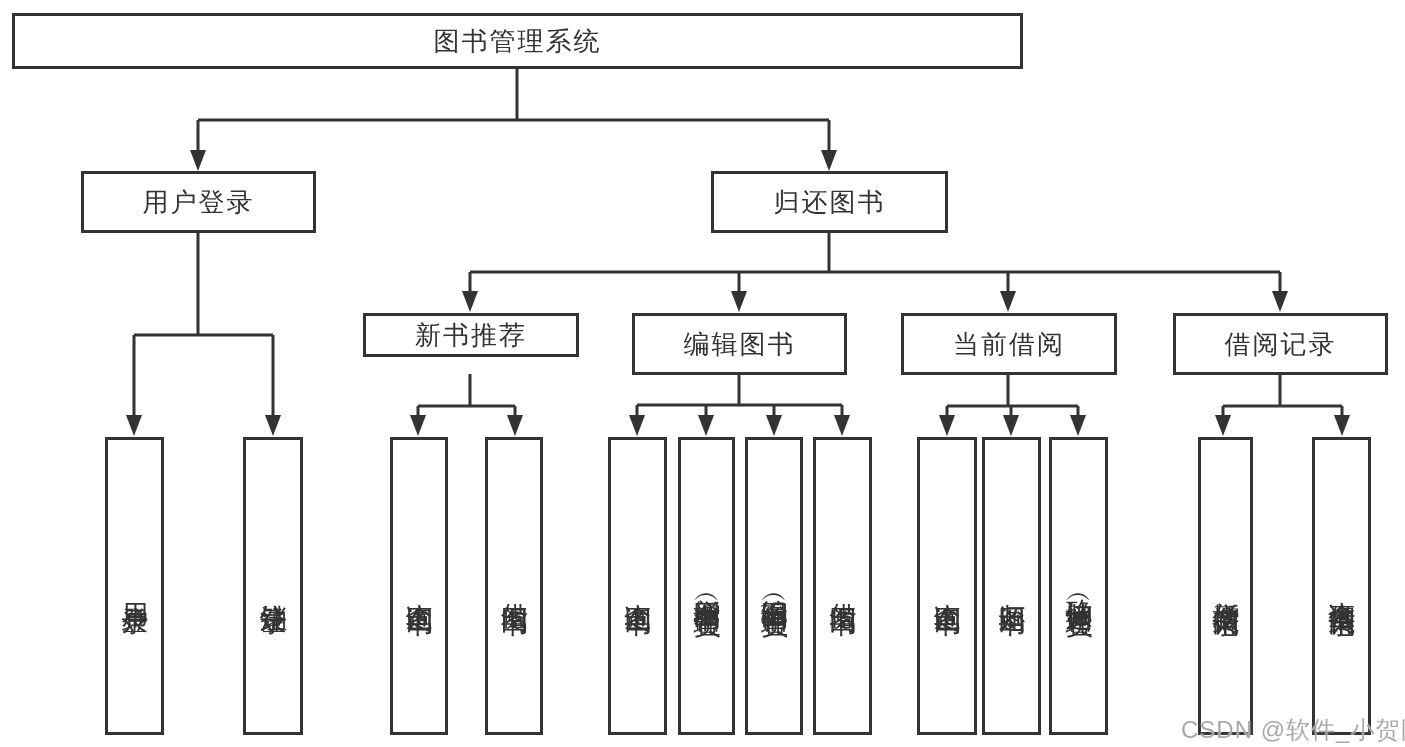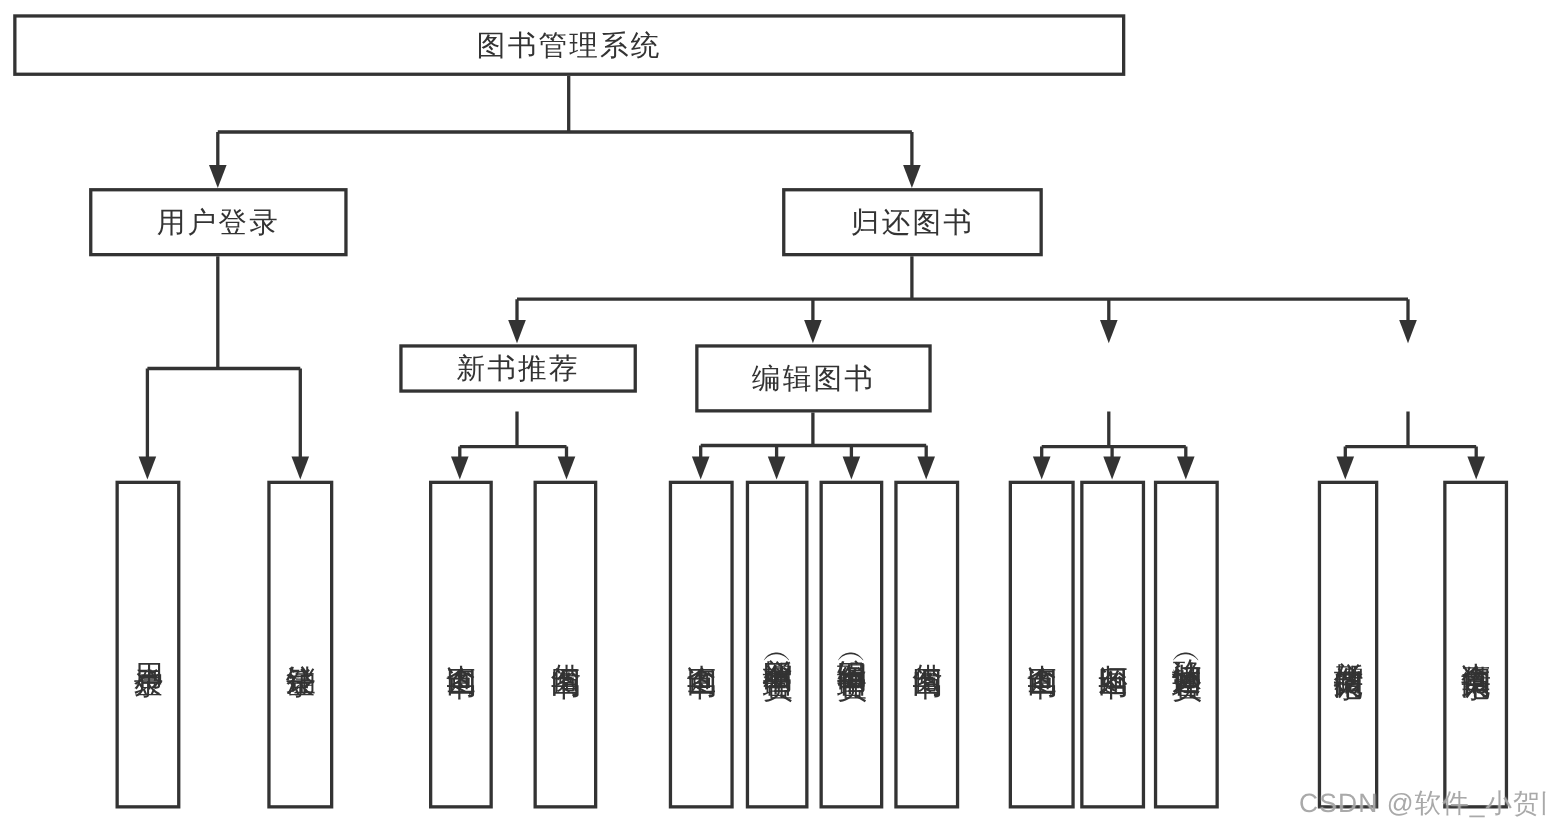--- a/index.html
+++ b/index.html
@@ -105,20 +105,22 @@
     </g>
   </svg>
 
   <div class="box h" style="left:12px;top:13px;width:1011px;height:56px">图书管理系统</div>
 
   <div class="box h" style="left:81px;top:171px;width:235px;height:62px">用户登录</div>
   <div class="box h" style="left:711px;top:171px;width:237px;height:62px">归还图书</div>
 
   <div class="box h" style="left:363px;top:313px;width:216px;height:44px">新书推荐</div>
   <div class="box h" style="left:632px;top:313px;width:215px;height:62px">编辑图书</div>
+  <div class="box h" style="left:901px;top:313px;width:216px;height:62px">当前借阅</div>
+  <div class="box h" style="left:1173px;top:313px;width:215px;height:62px">借阅记录</div>
 
   <div class="box v" style="left:105px;top:437px;width:59px;height:298px">用户登录</div>
   <div class="box v" style="left:243px;top:437px;width:60px;height:298px">注销登录</div>
 
   <div class="box v" style="left:390px;top:437px;width:58px;height:298px">查询图书</div>
   <div class="box v" style="left:485px;top:437px;width:58px;height:298px">借阅图书</div>
 
   <div class="box v" style="left:608px;top:437px;width:59px;height:298px">查询图书</div>
   <div class="box v" style="left:678px;top:437px;width:57px;height:298px">新增图书（管理员）</div>
   <div class="box v" style="left:745px;top:437px;width:58px;height:298px">编辑图书（管理员）</div>

